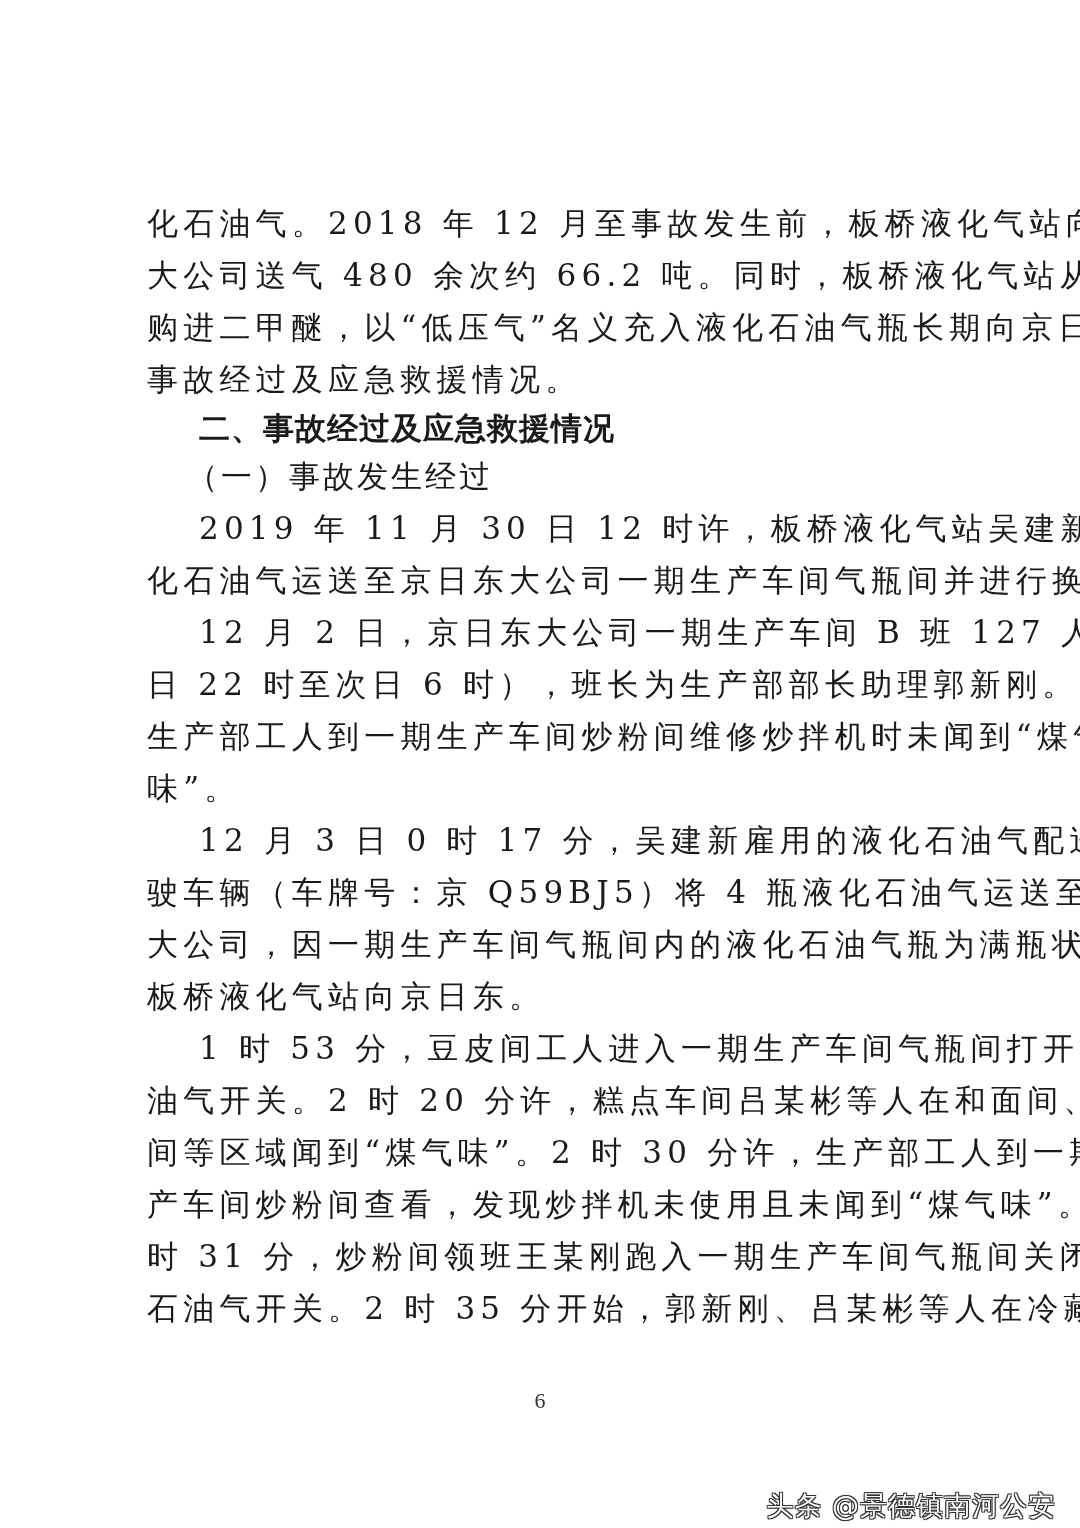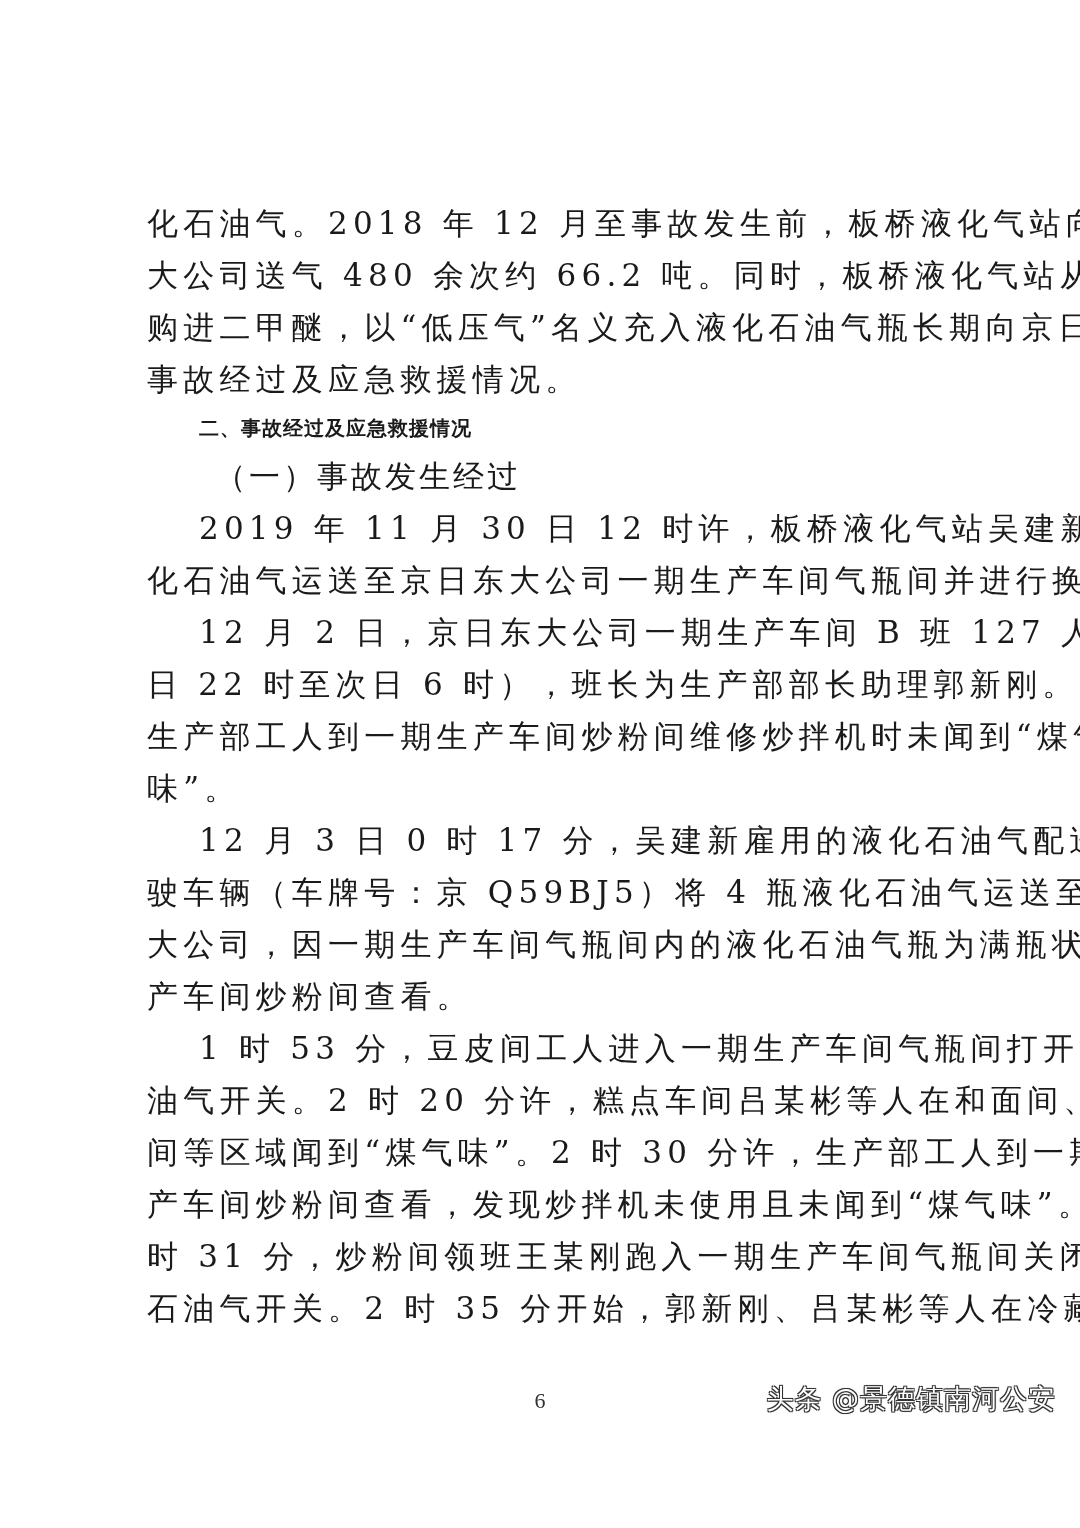--- a/index.html
+++ b/index.html
@@ -37,41 +37,40 @@
       overflow: visible;
     }
     .line.last {
       text-align-last: left;
     }
     .heading {
       font-weight: bold;
       font-family: "DejaVu Sans", "Liberation Sans", sans-serif;
       letter-spacing: 1px;
       text-align-last: left;
-      font-size: 20px;
+      font-size: 31px;
     }
     .subheading {
       text-align-last: left;
       letter-spacing: 3px;
-      margin-left: 28px;
     }
     .page-number {
       position: absolute;
       left: 0;
       width: 1080px;
       top: 1388px;
       text-align: center;
       font-size: 22px;
       font-family: "Liberation Serif", serif;
       color: #333;
     }
     .watermark {
       position: absolute;
       right: 24px;
-      top: 1381px;
+      top: 1488px;
       font-family: "DejaVu Sans", "Liberation Sans", sans-serif;
       font-size: 27px;
       color: #ffffff;
       letter-spacing: 1px;
       text-shadow:
         -1px -1px 0 #333, 1px -1px 0 #333,
         -1px 1px 0 #333, 1px 1px 0 #333,
         0 0 2px #000;
     }
   </style>
@@ -88,21 +87,21 @@
       <div class="line subheading last" style="top: 456px; left: 187px; width: 760px;">（一）事故发生经过</div>
       <div class="line" style="top: 508px; left: 199px; width: 748px;">2019 年 11 月 30 日 12 时许，板桥液化气站吴建新将 4 瓶液</div>
       <div class="line" style="top: 560px; left: 147px; width: 800px;">化石油气运送至京日东大公司一期生产车间气瓶间并进行换装。</div>
       <div class="line" style="top: 612px; left: 199px; width: 748px;">12 月 2 日，京日东大公司一期生产车间 B 班 127 人上班（当</div>
       <div class="line" style="top: 664px; left: 147px; width: 800px;">日 22 时至次日 6 时），班长为生产部部长助理郭新刚。23 时许，</div>
       <div class="line" style="top: 716px; left: 147px; width: 800px;">生产部工人到一期生产车间炒粉间维修炒拌机时未闻到“煤气</div>
       <div class="line last" style="top: 768px; left: 147px; width: 800px;">味”。</div>
       <div class="line" style="top: 820px; left: 199px; width: 748px;">12 月 3 日 0 时 17 分，吴建新雇用的液化石油气配送人员驾</div>
       <div class="line" style="top: 872px; left: 147px; width: 800px;">驶车辆（车牌号：京 Q59BJ5）将 4 瓶液化石油气运送至京日东</div>
       <div class="line" style="top: 924px; left: 147px; width: 800px;">大公司，因一期生产车间气瓶间内的液化石油气瓶为满瓶状态，</div>
-      <div class="line last" style="top: 976px; left: 147px; width: 800px;">产车间炒粉间查看。</div>
+      <div class="line last" style="top: 976px; left: 147px; width: 800px;">板桥液化气站向京日东。</div>
       <div class="line" style="top: 1028px; left: 199px; width: 748px;">1 时 53 分，豆皮间工人进入一期生产车间气瓶间打开液化石</div>
       <div class="line" style="top: 1080px; left: 147px; width: 800px;">油气开关。2 时 20 分许，糕点车间吕某彬等人在和面间、成型</div>
       <div class="line" style="top: 1132px; left: 147px; width: 800px;">间等区域闻到“煤气味”。2 时 30 分许，生产部工人到一期生</div>
       <div class="line" style="top: 1184px; left: 147px; width: 800px;">产车间炒粉间查看，发现炒拌机未使用且未闻到“煤气味”。2</div>
       <div class="line" style="top: 1236px; left: 147px; width: 800px;">时 31 分，炒粉间领班王某刚跑入一期生产车间气瓶间关闭液化</div>
       <div class="line" style="top: 1288px; left: 147px; width: 800px;">石油气开关。2 时 35 分开始，郭新刚、吕某彬等人在冷藏库门</div>
     </div>
   <div class="page-number">6</div>
   <div class="watermark">头条 @景德镇南河公安</div>
 </div>

